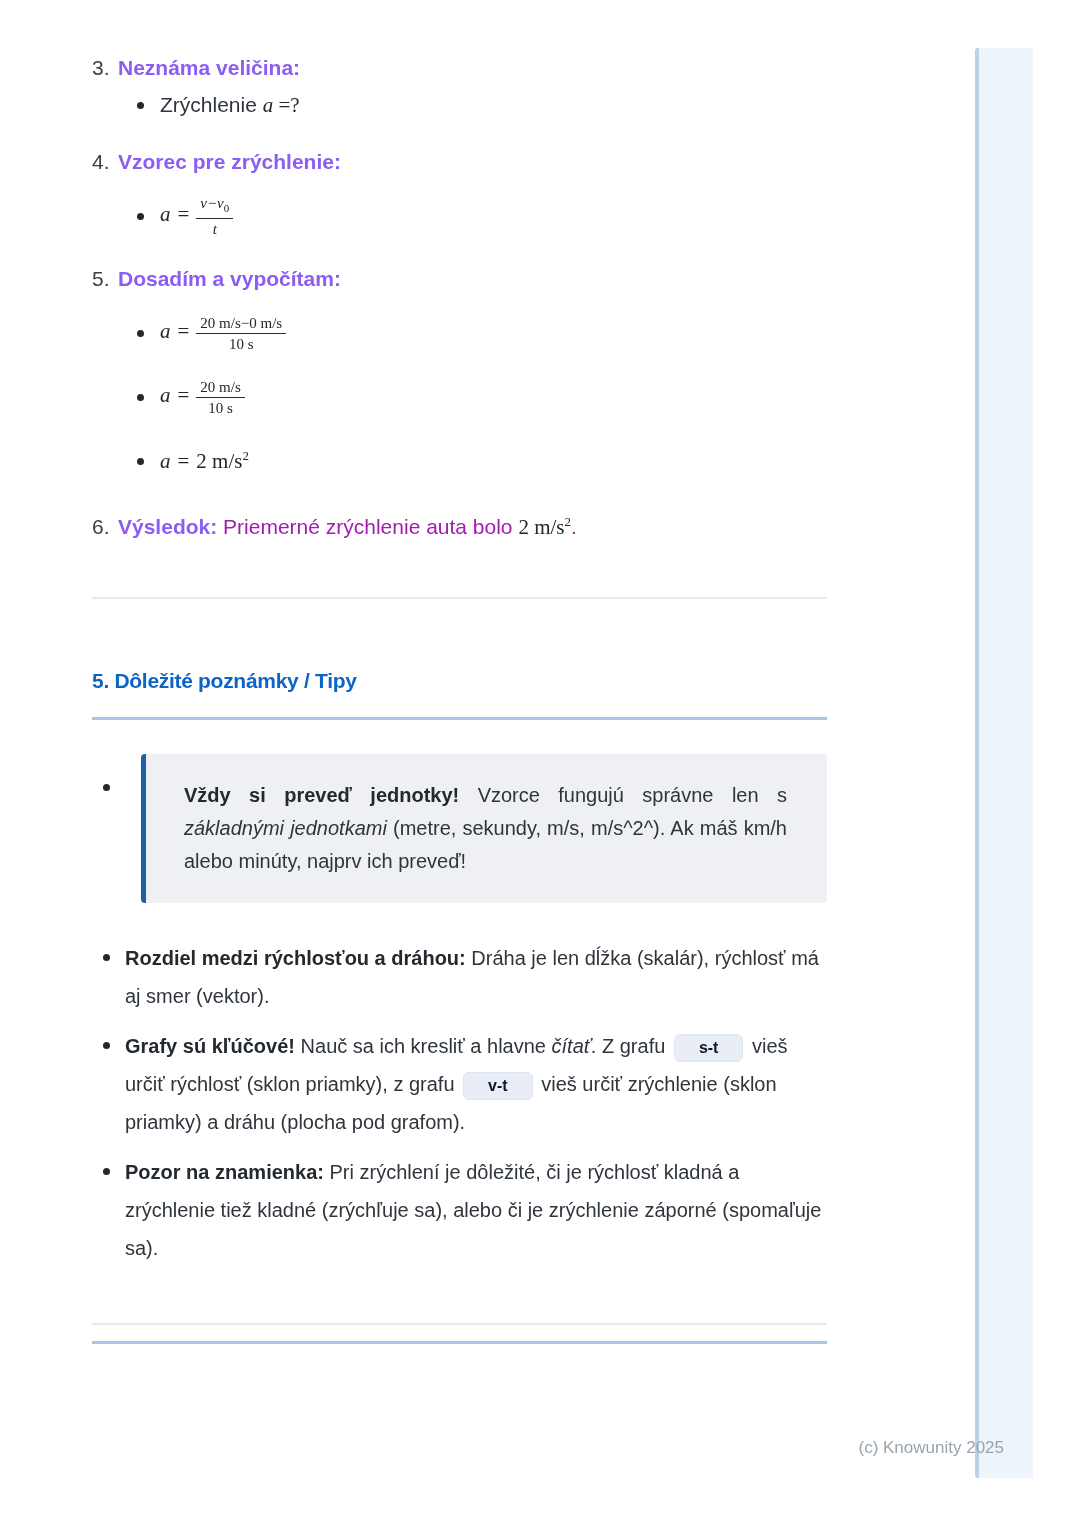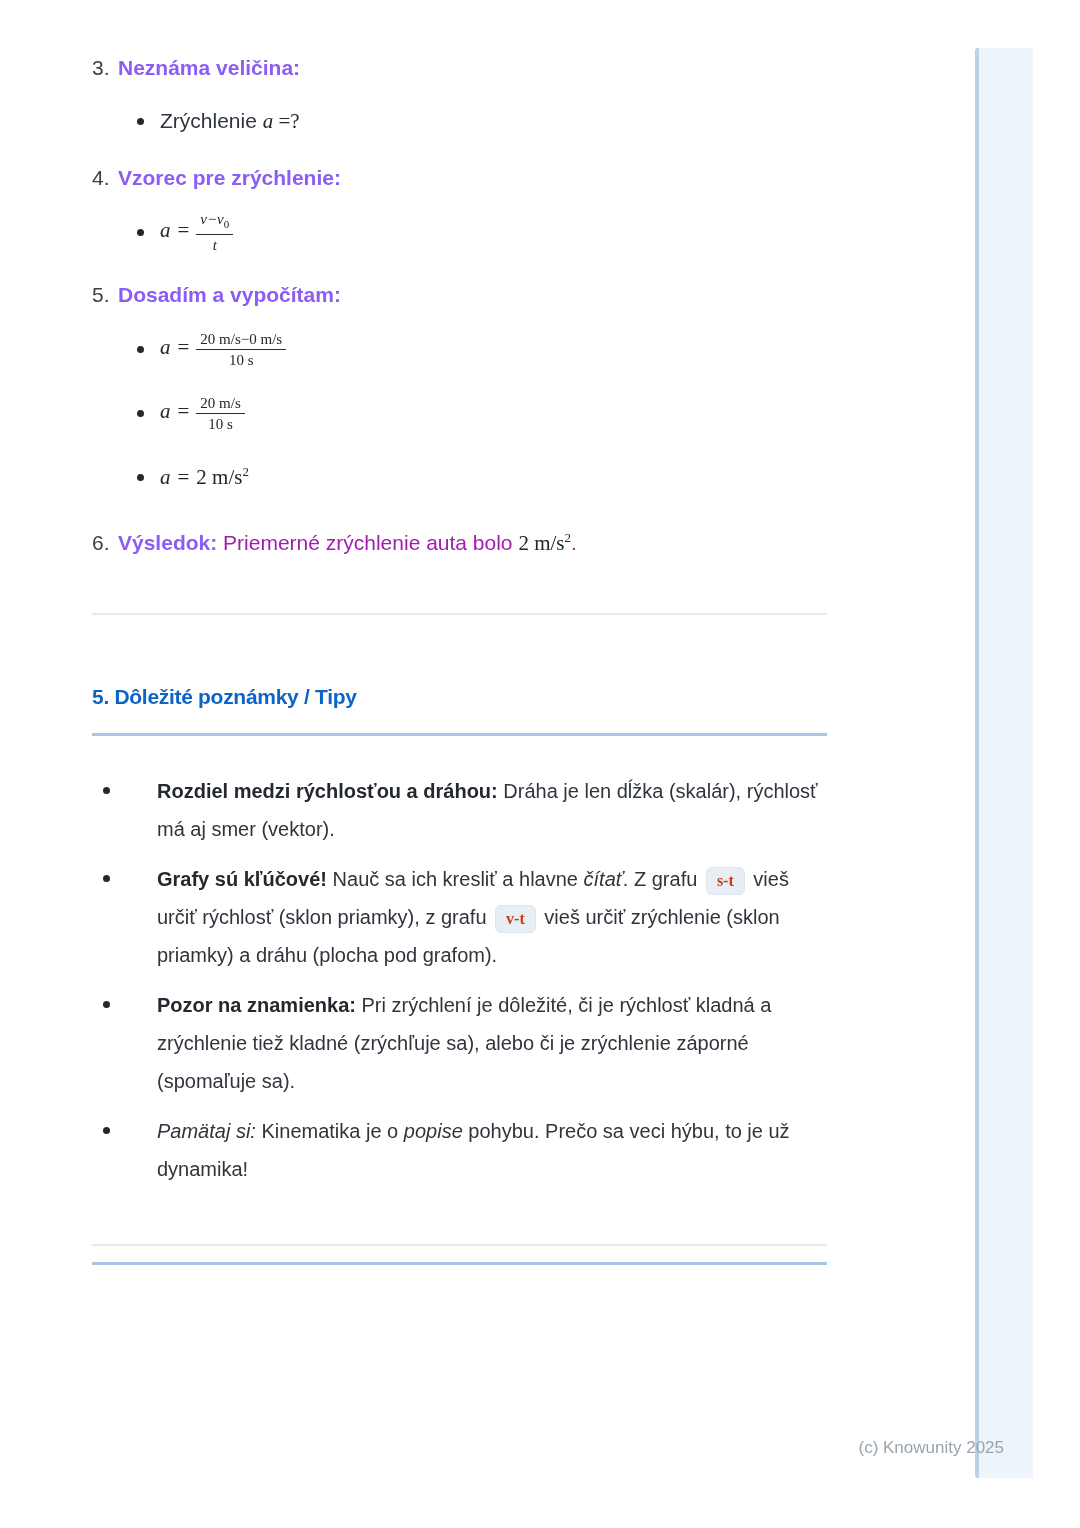--- a/index.html
+++ b/index.html
@@ -14,21 +14,21 @@
   }
   .content {
     position:absolute; left:92px; top:0; width:735px;
     padding-top:54px;
   }
   
   .step { display:flex; align-items:baseline; font-size:21px; line-height:27px; }
   .step-num { width:26px; flex:0 0 26px; color:#3a4049; }
   .step-title { font-weight:bold; color:#8b5cf6; }
   .step-inline { display:inline; color:#a21caf; font-weight:normal; }
-  .mt28 { margin-top:28px; } .mt30 { margin-top:30px; } .mt26 { margin-top:26px; }
+  .mt28 { margin-top:12px; } .mt30 { margin-top:30px; } .mt26 { margin-top:26px; }
   .mt24 { margin-top:24px; }
 
   .sub-bullet { display:flex; align-items:center; margin-left:45px; font-size:21px; }
   .sub-bullet .dot { margin-top:0; }
   .dot {
     flex:0 0 7px; width:7px; height:7px; border-radius:50%;
     background:#22282e; display:inline-block; margin-right:16px;
   }
 
   
@@ -62,30 +62,30 @@
     border-radius:4px;
     padding:25px 40px 25px 38px;
     font-size:20px; line-height:33px;
     text-align:justify; color:#2f353c;
   }
   .callout .lead { font-weight:bold; color:#23292f; }
   .em { font-style:italic; }
 
   
   .tips { margin-top:36px; }
-  .tip { display:flex; align-items:flex-start; margin-top:12px; font-size:20px; line-height:38px;gap:32px; }
+  .tip { display:flex; align-items:flex-start; margin-top:12px; font-size:20px; line-height:38px; }
   .tip .dot { margin-left:11px; margin-top:15px; margin-right:15px; }
   .tip .lead { font-weight:bold; color:#23292f; }
   .code-chip {
     display:inline-block;
-    font-family:Liberation Serif, serif;
+    font-family:Liberation Sans, sans-serif;
     font-weight:bold; font-size:16px; line-height:20px;
-    color:#c2410c; background:#e9eef6;
+    color:#0f172a; background:#e9eef6;
     border:1px solid #dde5ef; border-radius:6px;
-    padding:3px 10px; margin:0 3px;
+    padding:3px 24px; margin:0 3px;
     vertical-align:baseline;
   }
 
   
   .edge-strip {
     position:absolute; left:975px; top:48px;
     width:58px; height:1430px;
     background:#edf4fb;
     border-left:4px solid #b9d2ea;
     border-top-left-radius:3px; border-bottom-left-radius:3px;
@@ -157,20 +157,29 @@
         <span class="step-inline">Priemerné zrýchlenie auta bolo</span>
         <span class="math"><span class="mup">2 m/s</span><sup class="msup">2</sup></span><span class="step-inline">.</span>
       </span>
     </div>
 
     <div class="divider"></div>
 
     <div class="section-heading">5. Dôležité poznámky / Tipy</div>
     <div class="heading-underline"></div>
 
+    <div class="callout-row">
+      <span class="dot"></span>
+      <div class="callout">
+        <span class="lead">Vždy si preveď jednotky!</span>
+        <span>Vzorce fungujú správne len s</span>
+        <span class="em">základnými jednotkami</span>
+        <span>(metre, sekundy, m/s, m/s^2^). Ak máš km/h alebo minúty, najprv ich preveď!</span>
+      </div>
+    </div>
 
     <div class="tips">
       <div class="tip">
         <span class="dot"></span>
         <span>
           <span class="lead">Rozdiel medzi rýchlosťou a dráhou:</span>
           <span>Dráha je len dĺžka (skalár), rýchlosť má aj smer (vektor).</span>
         </span>
       </div>
       <div class="tip">
@@ -185,29 +194,20 @@
           <span>vieš určiť zrýchlenie (sklon priamky) a dráhu (plocha pod grafom).</span>
         </span>
       </div>
       <div class="tip">
         <span class="dot"></span>
         <span>
           <span class="lead">Pozor na znamienka:</span>
           <span>Pri zrýchlení je dôležité, či je rýchlosť kladná a zrýchlenie tiež kladné (zrýchľuje sa), alebo či je zrýchlenie záporné (spomaľuje sa).</span>
         </span>
       </div>
-      <div class="tip">
-        <span class="dot"></span>
-        <span>
-          <span class="em">Pamätaj si:</span>
-          <span>Kinematika je o</span>
-          <span class="em">popise</span>
-          <span>pohybu. Prečo sa veci hýbu, to je už dynamika!</span>
-        </span>
-      </div>
     </div>
 
     <div class="divider"></div>
 
     <div class="heading-underline"></div>
 
   </div>
 
   <div class="footer">(c) Knowunity 2025</div>
 </div>

